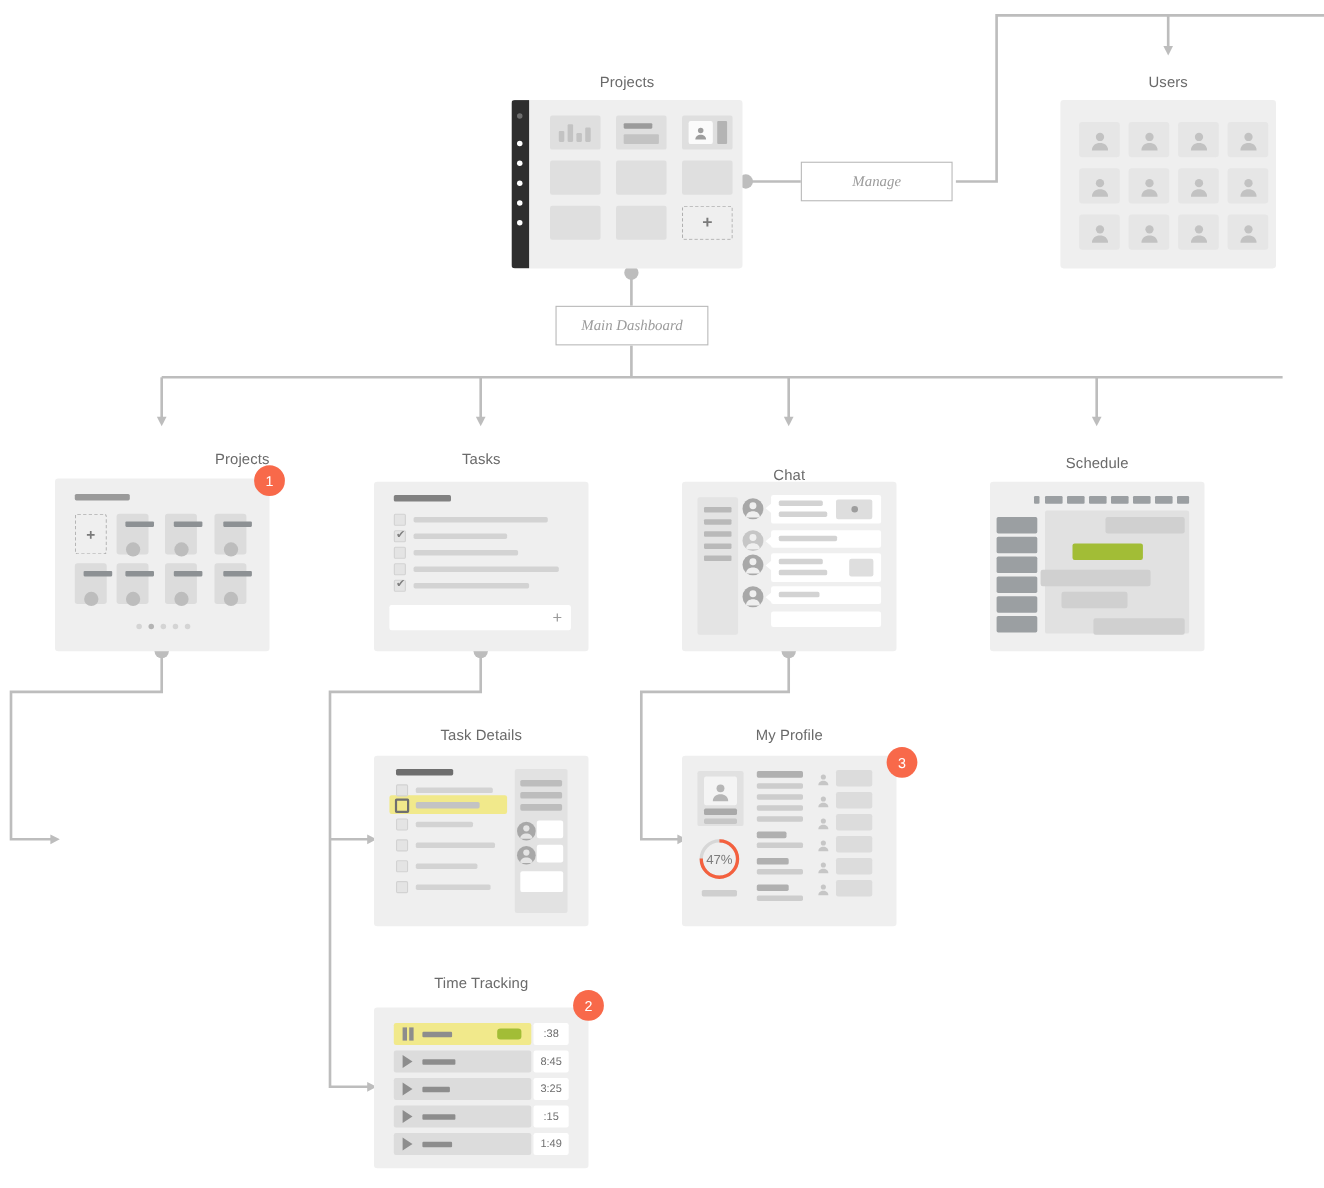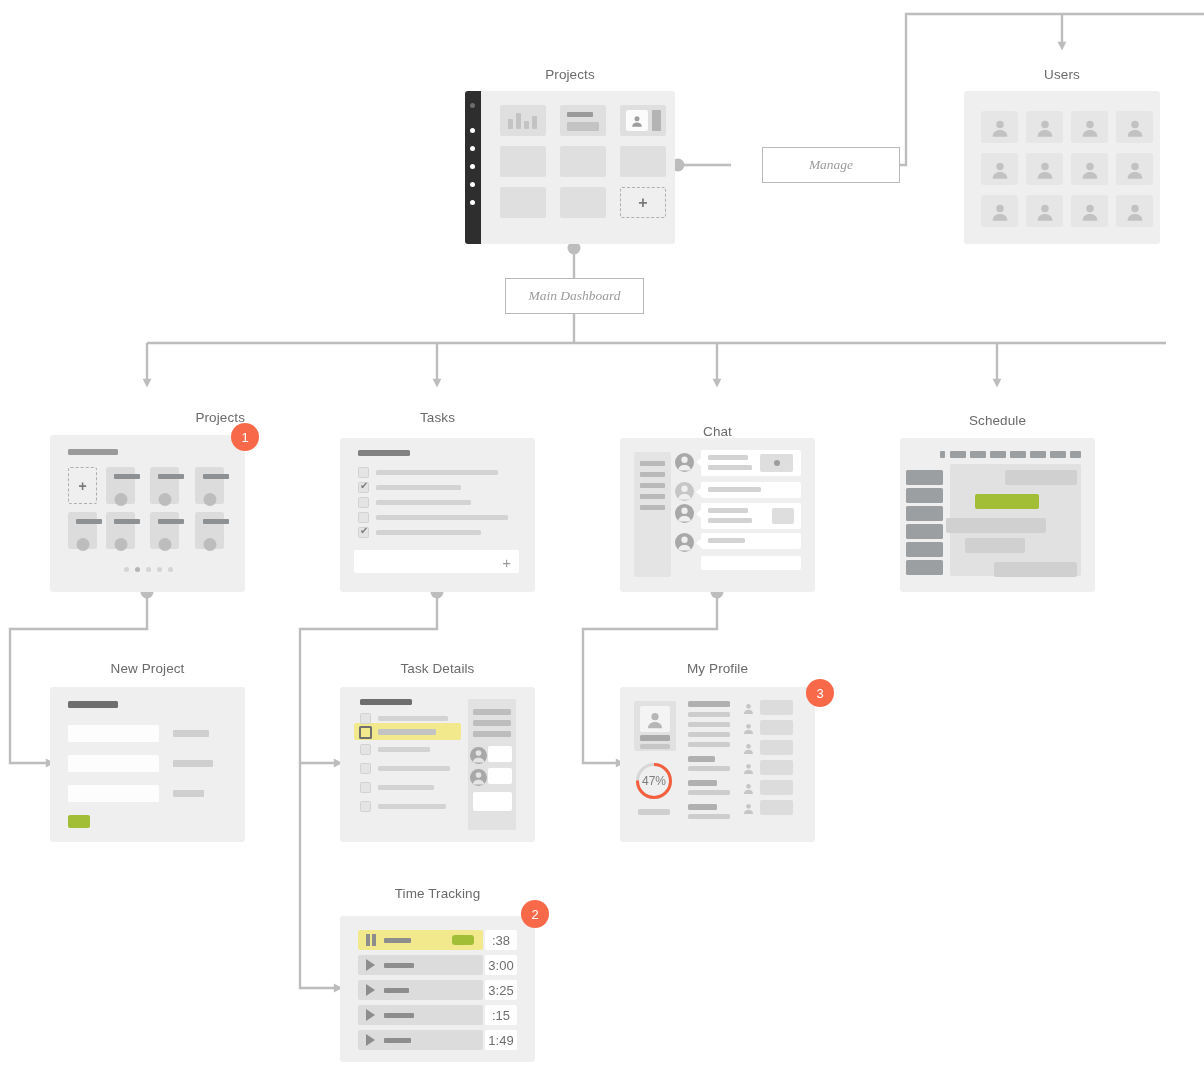--- a/index.html
+++ b/index.html
@@ -109,21 +109,21 @@
               display:flex; align-items:center; justify-content:center;
               font-size:12px; color:#7d7d7d; }
   .contact-av { position:absolute; }
   .contact-bar { position:absolute; background:#dcdcdc; border-radius:2px; }
 
   
   .tt-row { position:absolute; background:#dcdcdc; border-radius:2px; }
   .tt-row.active { background:#f1e98b; }
   .tt-time { position:absolute; background:#fff; border-radius:2px;
              display:flex; align-items:center; justify-content:center;
-             font-size:13px; color:#6e6e6e; }
+             font-size:10px; color:#6e6e6e; }
   .tt-lbl { position:absolute; height:5px; background:#8d8d8d; border-radius:1px; }
   .tt-green { position:absolute; background:#a2bd36; border-radius:3px; }
   .icon-play { position:absolute; width:0; height:0;
                border-top:6px solid transparent; border-bottom:6px solid transparent;
                border-left:9px solid #8d8d8d; }
   .icon-pause { position:absolute; width:10px; height:12px; }
   .icon-pause i { position:absolute; top:0; width:3.5px; height:12px; background:#8d8d8d; }
 </style>
 </head>
 <body>
@@ -160,21 +160,21 @@
     </g>
     <g fill="#bdbdbd">
       <circle cx="678" cy="165" r="6.5"></circle>
       <circle cx="574" cy="248" r="6.5"></circle>
       <circle cx="147" cy="592" r="6.5"></circle>
       <circle cx="437" cy="592" r="6.5"></circle>
       <circle cx="717" cy="592" r="6.5"></circle>
     </g>
   </svg>
 
-  <div class="labelbox" style="left:762px;top:147px;width:138px;height:36px;">
+  <div class="labelbox" style="left:728px;top:147px;width:138px;height:36px;">
     <span>Manage</span>
   </div>
   <div class="labelbox" style="left:505px;top:278px;width:139px;height:36px;">
     <span>Main Dashboard</span>
   </div>
 
   <div class="node" style="left:465px;top:60px;width:210px;height:190px;">
     <div class="node-title" style="top:7px;">Projects</div>
     <div class="screen" style="left:0;top:31px;width:210px;height:153px;">
       <div class="dash-side">
@@ -472,37 +472,20 @@
       <div class="sch-grid" style="left:50px;top:26px;width:131px;height:112px;">
         <div class="sch-bar" style="left:55px;top:6px;width:72px;"></div>
         <div class="sch-bar green" style="left:25px;top:30px;width:64px;"></div>
         <div class="sch-bar" style="left:-4px;top:54px;width:100px;"></div>
         <div class="sch-bar" style="left:15px;top:74px;width:60px;"></div>
         <div class="sch-bar" style="left:44px;top:98px;width:83px;"></div>
       </div>
     </div>
   </div>
 
-  <div class="node" style="left:50px;top:655px;width:195px;height:190px;">
-    <div class="node-title" style="top:6px;">New Project</div>
-    <div class="screen" style="left:0;top:32px;width:195px;height:155px;">
-      <div class="bar" style="left:18px;top:14px;width:50px;height:7px;background:#6e6e6e;"></div>
-
-      <div class="field" style="left:18px;top:38px;width:91px;height:17px;"></div>
-      <div class="flabel" style="left:123px;top:43px;width:36px;"></div>
-
-      <div class="field" style="left:18px;top:68px;width:91px;height:17px;"></div>
-      <div class="flabel" style="left:123px;top:73px;width:40px;"></div>
-
-      <div class="field" style="left:18px;top:98px;width:91px;height:17px;"></div>
-      <div class="flabel" style="left:123px;top:103px;width:31px;"></div>
-
-      <div class="submit" style="left:18px;top:128px;width:22px;height:13px;"></div>
-    </div>
-  </div>
 
   <div class="node" style="left:340px;top:655px;width:195px;height:190px;">
     <div class="node-title" style="top:6px;">Task Details</div>
     <div class="screen" style="left:0;top:32px;width:195px;height:155px;">
       <div class="bar" style="left:20px;top:12px;width:52px;height:6px;background:#6e6e6e;"></div>
 
       <div class="hl" style="left:14px;top:36px;width:107px;height:17px;"></div>
 
       <div>
         <div class="cb" style="left:20px;top:26px;"></div>
@@ -652,21 +635,21 @@
           <div class="tt-green" style="left:94px;top:5px;width:22px;height:10px;"></div>
         </div>
         <div class="tt-time" style="left:145px;top:14px;width:32px;height:20px;">:38</div>
       </div>
 
       <div>
         <div class="tt-row" style="left:18px;top:39px;width:125px;height:20px;">
           <div class="icon-play" style="left:8px;top:4px;"></div>
           <div class="tt-lbl" style="left:26px;top:8px;width:30px;"></div>
         </div>
-        <div class="tt-time" style="left:145px;top:39px;width:32px;height:20px;">3:00</div>
+        <div class="tt-time" style="left:145px;top:39px;width:32px;height:20px;">8:45</div>
       </div>
 
       <div>
         <div class="tt-row" style="left:18px;top:64px;width:125px;height:20px;">
           <div class="icon-play" style="left:8px;top:4px;"></div>
           <div class="tt-lbl" style="left:26px;top:8px;width:25px;"></div>
         </div>
         <div class="tt-time" style="left:145px;top:64px;width:32px;height:20px;">3:25</div>
       </div>
 

